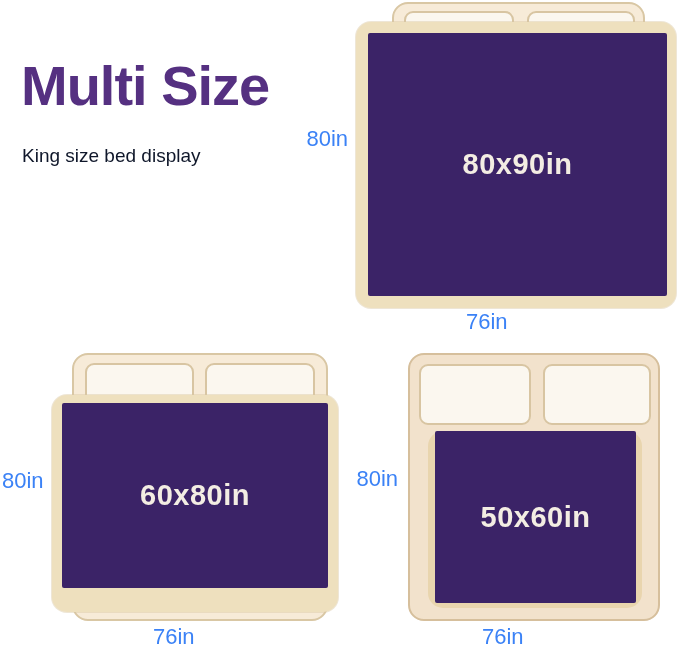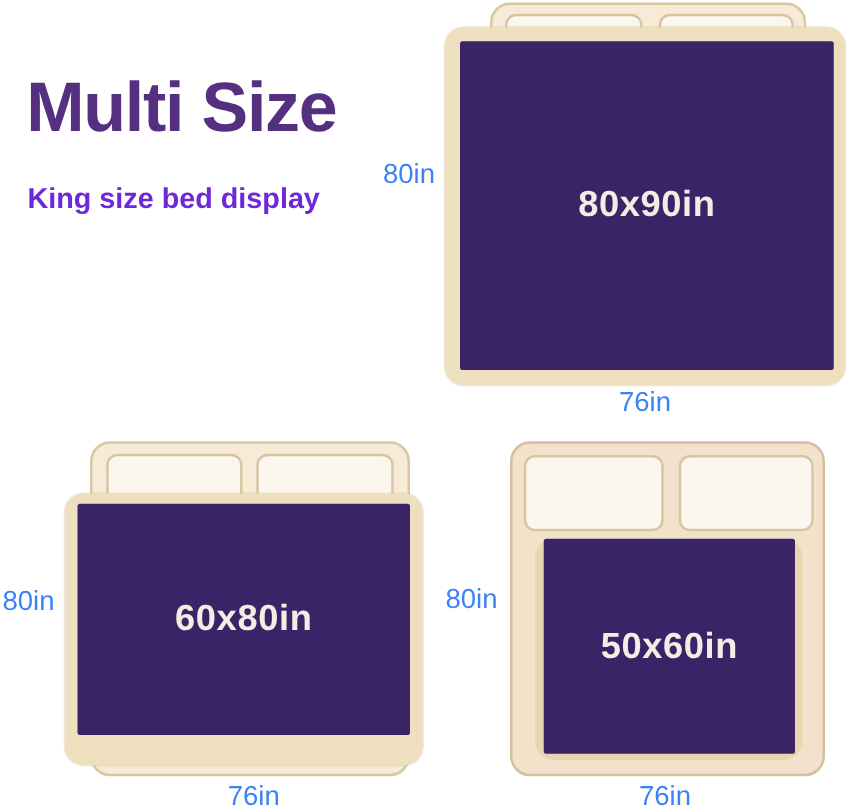--- a/index.html
+++ b/index.html
@@ -9,21 +9,21 @@
   }
 
   
   .title {
     position:absolute; left:21px; top:58px;
     font-size:56px; font-weight:bold; letter-spacing:-1px;
     color:#553081; line-height:1;
   }
   .subtitle {
     position:absolute; left:22px; top:146px;
-    font-size:23px; font-weight:bold; color:#6d28d9; line-height:1.1;
+    font-size:19px; font-weight:normal; color:#0f172a; line-height:1.1;
   }
 
   
   .bed-frame {
     position:absolute; box-sizing:border-box;
     background:#f7ebd8; border:2px solid #d9c7a4; border-radius:16px;
   }
   .bed-frame.tan { background:#f2e2cc; border-color:#d6bf9c; }
   .pillow {
     position:absolute; box-sizing:border-box;
@@ -38,21 +38,21 @@
   .blanket-inner {
     flex:1; background:#3b2367; border-radius:2px;
     display:flex; align-items:center; justify-content:center;
   }
   .blanket-label {
     color:#f3ede3; font-size:29px; font-weight:600; letter-spacing:0.5px;
   }
   .dim {
     position:absolute; color:#3b82f6; font-size:22px; line-height:1;
   }
-  .dim.center { text-align:center; width:100px; }
+  .dim.center { text-align:left; width:100px; }
   .dim.right  { text-align:right; }
 </style>
 </head>
 <body>
 
 <div class="canvas">
 
   <div class="title">Multi Size</div>
   <div class="subtitle">King size bed display</div>
 

